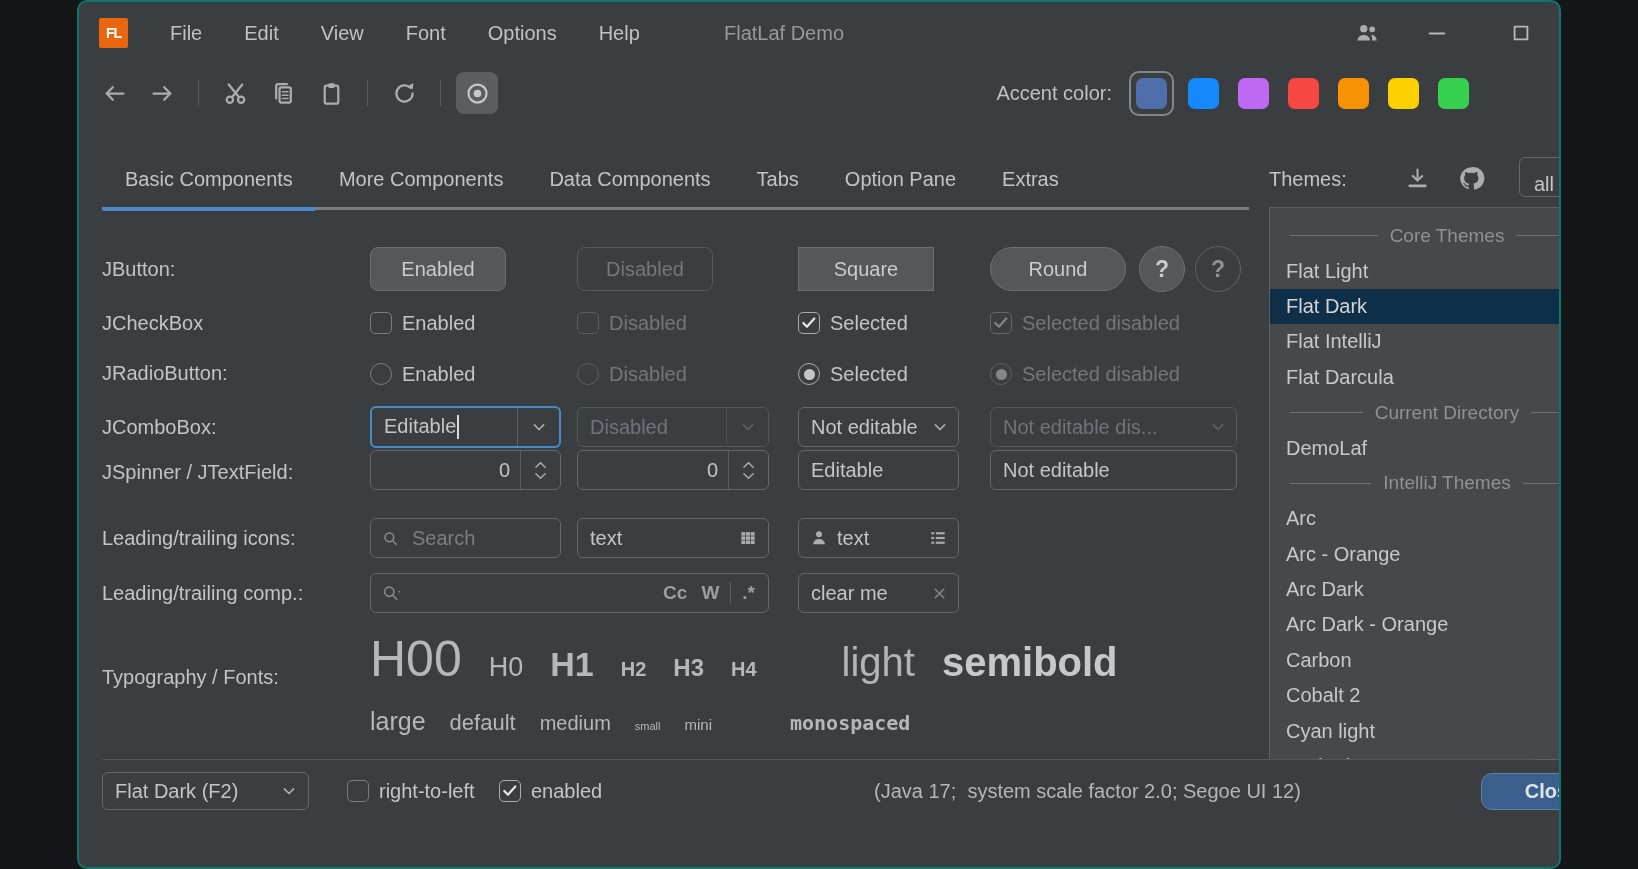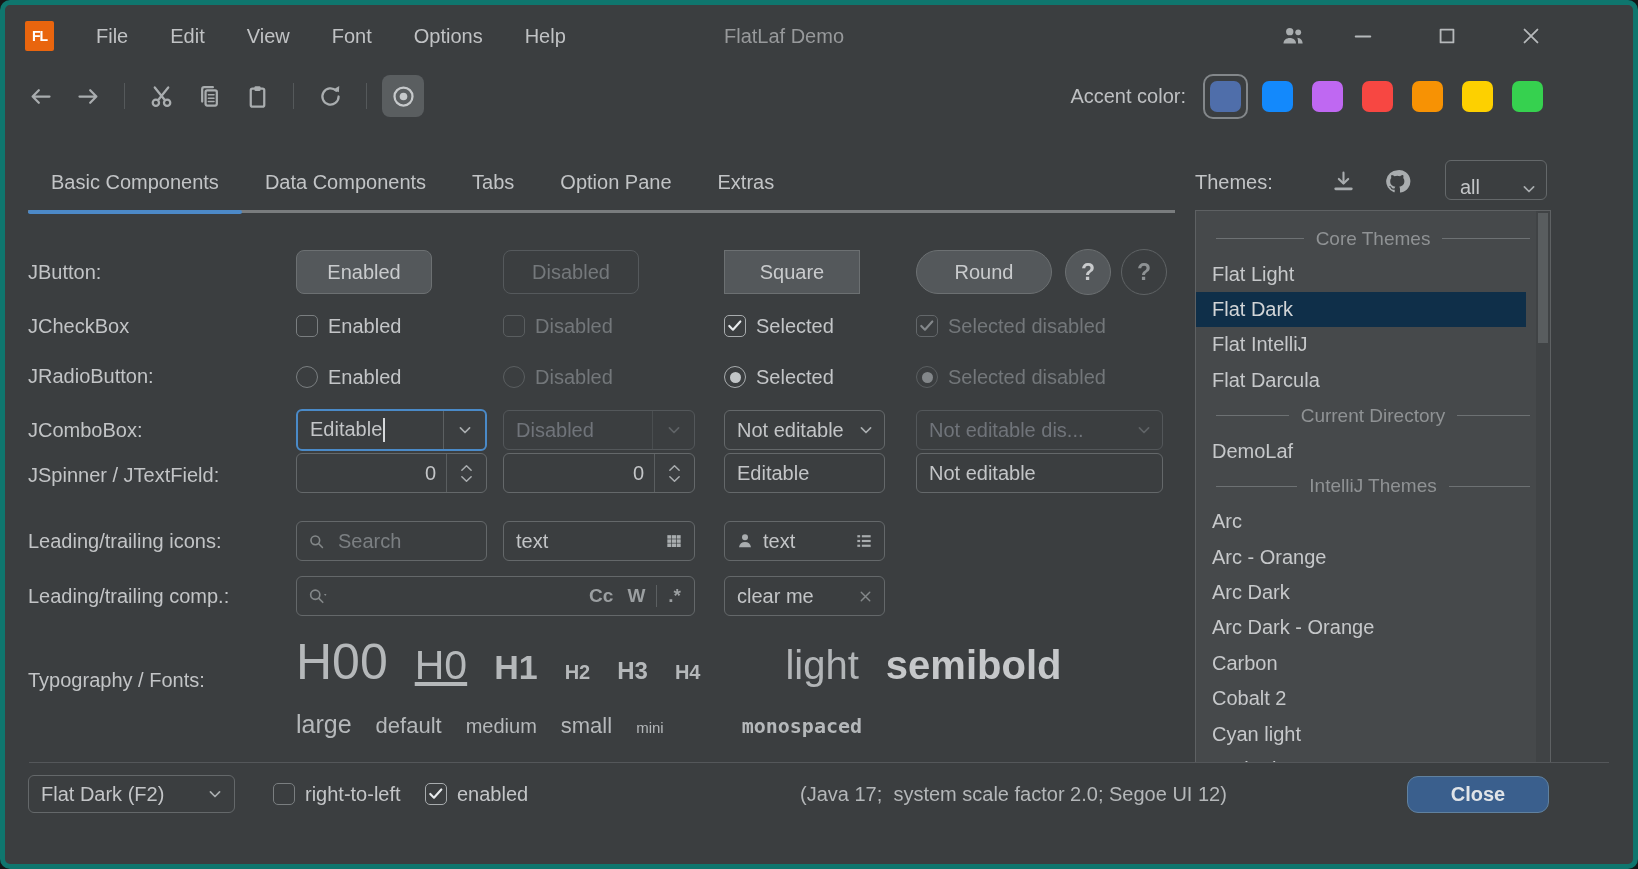--- a/index.html
+++ b/index.html
@@ -1,20 +1,20 @@
 <!DOCTYPE html>
 <html><head>
 <meta charset="utf-8">
 <style>
   * { margin:0; padding:0; box-sizing:border-box; }
   html,body { background:#151617; }
   body { display:flex; justify-content:center; align-items:flex-start; }
   .win {
-    position:relative; width:1638px; height:869px; background:#3b3e40;
-    border-radius:10px; border:5px solid #0f766e; overflow:hidden;
+    position:relative; width:1484px; height:869px; background:#3b3e40;
+    border-radius:10px; border:2px solid #0f766e; overflow:hidden;
     font-family:"Liberation Sans", sans-serif; color:#c2c4c6; font-size:20px;
   }
   svg { display:block; }
   .ic { stroke:#a9adaf; stroke-width:2; fill:none; stroke-linecap:round; stroke-linejoin:round; }
   .icf { fill:#a9adaf; stroke:none; }
 
   
   .logo { position:absolute; left:20px; top:16px; width:29px; height:30px; background:#e9650e;
           color:#fff; font-weight:bold; font-size:14px; display:flex; align-items:center;
           justify-content:center; border-radius:2px; letter-spacing:-1px; }
@@ -98,26 +98,26 @@
   .spin-btn { width:40px; align-self:stretch; border-left:1px solid #5a5e60; display:flex; flex-direction:column;
               align-items:center; justify-content:center; gap:3px; }
   .placeholder { color:#7b7f82; }
   .lead-ic { margin-left:10px; }
   .trail-ic { margin-right:10px; }
   .mini-btn { color:#9b9fa1; font-weight:bold; font-size:19px; padding:0 7px; }
   .vline { width:1px; height:22px; background:#5c6062; margin:0 4px; }
 
   .typo1 { position:absolute; left:291px; top:418px; display:flex; align-items:baseline; gap:27px; color:#b5b8ba; white-space:nowrap; }
   .typo2 { position:absolute; left:291px; top:495px; display:flex; align-items:baseline; gap:24px; color:#b5b8ba; white-space:nowrap; }
-  .h00 { font-size:50px; } .h0 { font-size:41px;text-decoration:underline; } .h1s { font-size:34px; font-weight:bold; }
+  .h00 { font-size:50px; } .h0 { font-size:27px; } .h1s { font-size:34px; font-weight:bold; }
   .h2s { font-size:20px; font-weight:bold; } .h3s { font-size:24px; font-weight:bold; } .h4s { font-size:20px; font-weight:bold; }
   .tlight { font-size:40px; font-weight:300; margin-left:58px; color:#b2b5b7; }
   .tsemi { font-size:40px; font-weight:bold; color:#c6c8ca; }
   .tlarge { font-size:25px; } .tdef { font-size:22px; } .tmed { font-size:20px; }
-  .tsmall { font-size:22px; } .tmini { font-size:15px; }
+  .tsmall { font-size:11px; } .tmini { font-size:15px; }
   .tmono { font-size:20px; font-weight:bold; font-family:"DejaVu Sans Mono", monospace; margin-left:54px; }
 
   
   .bot-sep { position:absolute; left:24px; right:24px; top:757px; height:1px; background:#54575a; }
   .laf-combo { left:23px; top:770px; width:207px; height:38px; }
   .bgroup { position:absolute; top:774px; display:flex; align-items:center; gap:10px; height:30px; color:#c3c5c7; }
   .bstatus { position:absolute; left:795px; top:770px; line-height:38px; color:#b4b7b9; white-space:pre; }
   .close-btn { position:absolute; left:1402px; top:771px; width:142px; height:37px; background:#3a5f8d;
                border:1px solid #60819f; border-radius:11px; display:flex; align-items:center; justify-content:center;
                color:#e0e4e8; font-weight:bold; }
@@ -219,20 +219,21 @@
     <span class="swatch" style="background:#bf68f2"></span>
     <span class="swatch" style="background:#f74742"></span>
     <span class="swatch" style="background:#f79204"></span>
     <span class="swatch" style="background:#fdd000"></span>
     <span class="swatch" style="background:#36d14f"></span>
   </div>
 
   <div class="tab-underline"></div>
   <div class="tabbar">
     <div class="tab selected">Basic Components</div>
+    <div class="tab">More Components</div>
     <div class="tab">Data Components</div>
     <div class="tab">Tabs</div>
     <div class="tab">Option Pane</div>
     <div class="tab">Extras</div>
   </div>
 
   <div class="themes-label">Themes:</div>
   <div class="hbtn dl-btn">
     <svg viewBox="0 0 24 24" width="25" height="25">
       <path class="ic" d="M12 3.5v10"></path>

